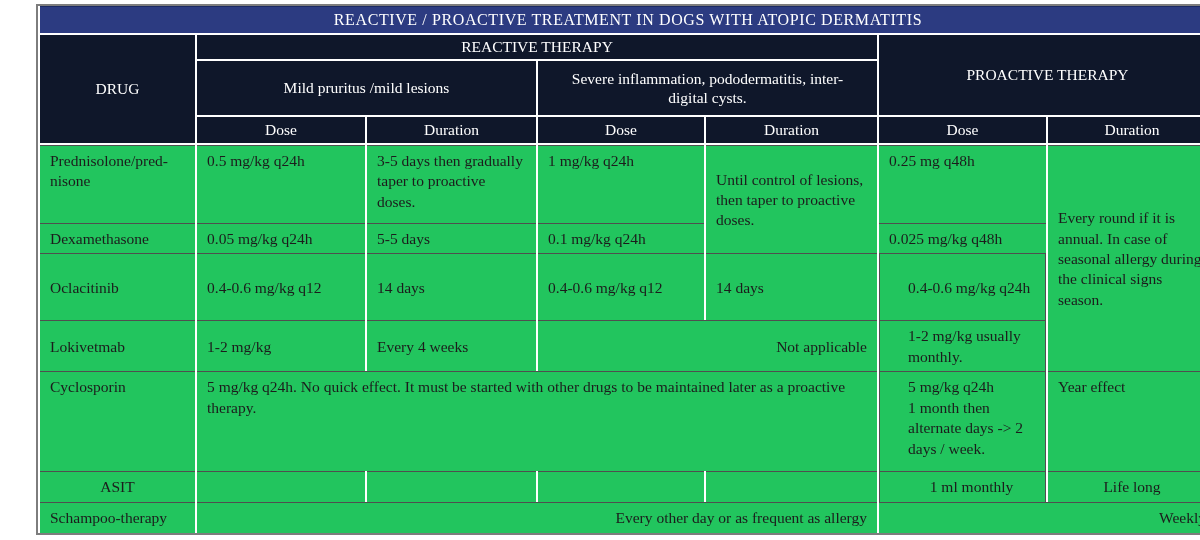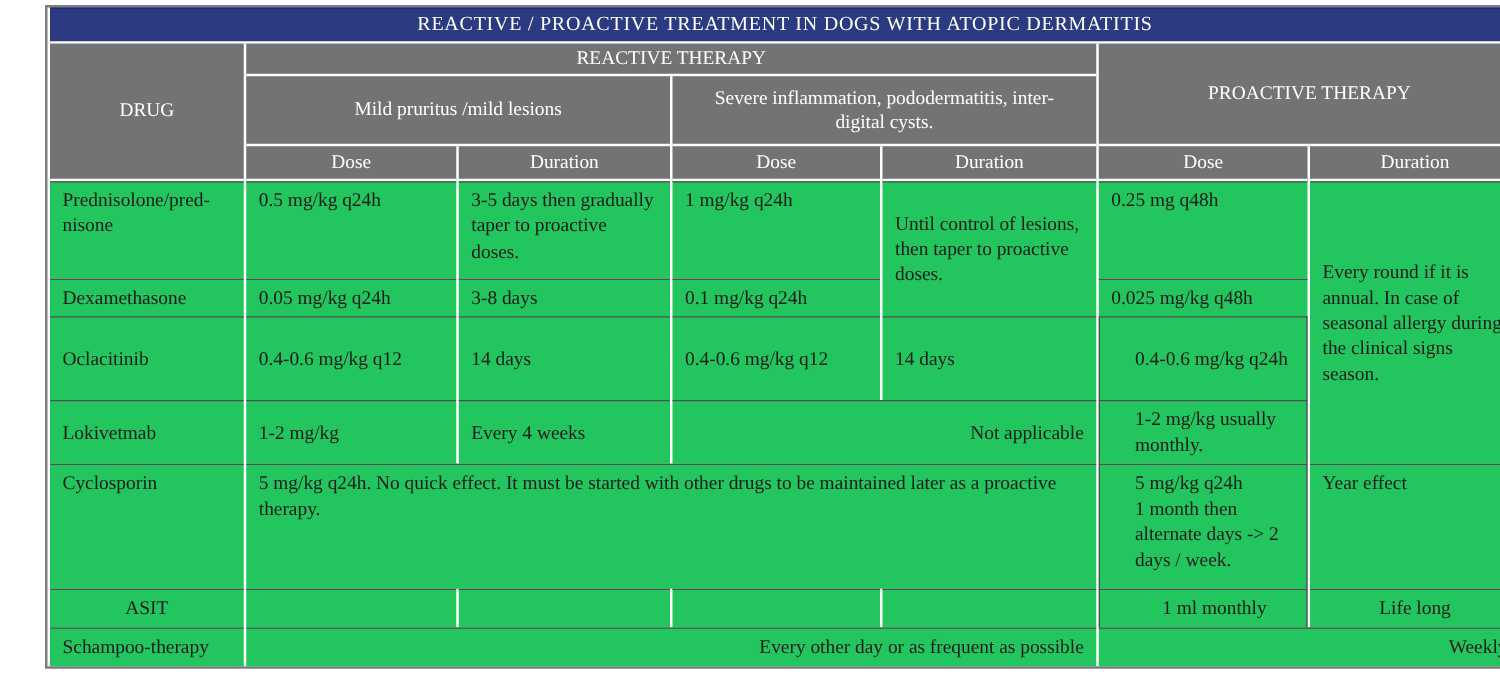--- a/index.html
+++ b/index.html
@@ -13,21 +13,21 @@
     border-collapse:separate;border-spacing:2px 0;
     table-layout:fixed;border:2px solid #7d7d7d;
   }
   td{box-sizing:border-box;overflow:hidden;}
   td.title{
     background:#2c3b81;color:#ffffff;text-align:center;vertical-align:middle;
     font-size:16px;letter-spacing:.6px;border-bottom:2px solid #ffffff;
     border-top:1px solid #1c2a63;
   }
   td.hdr{
-    background:#737373;color:#ffffff;text-align:center;vertical-align:middle;
+    background:#0f172a;color:#ffffff;text-align:center;vertical-align:middle;
     font-size:15.5px;padding:2px 20px;border-bottom:2px solid #ffffff;line-height:1.25;
   }
   td.body{
     background:#22c55e;color:#1c1c1c;font-size:15.5px;line-height:1.32;
     vertical-align:top;padding:5px 10px 4px 10px;border-top:1px solid #4f4f4f;
   }
   td.mid{vertical-align:middle;}
   td.ctr{text-align:right;}
   td.vl{border-left:1px solid #4f4f4f;padding-left:28px;}
   td.vr{border-right:1px solid #4f4f4f;}
@@ -82,21 +82,21 @@
       <td class="body">3-5 days then gradually taper to proactive doses.</td>
       <td class="body">1 mg/kg q24h</td>
       <td class="body mid" rowspan="2">Until control of lesions, then taper to proactive doses.</td>
       <td class="body">0.25 mg q48h</td>
       <td class="body mid" rowspan="4">Every round if it is annual. In case of seasonal allergy during the clinical signs season.</td>
     </tr>
 
     <tr class="r2">
       <td class="body">Dexamethasone</td>
       <td class="body">0.05 mg/kg q24h</td>
-      <td class="body">3-8 days</td>
+      <td class="body">5-5 days</td>
       <td class="body">0.1 mg/kg q24h</td>
       <td class="body">0.025 mg/kg q48h</td>
     </tr>
 
     <tr class="r3">
       <td class="body mid">Oclacitinib</td>
       <td class="body mid">0.4-0.6 mg/kg q12</td>
       <td class="body mid">14 days</td>
       <td class="body mid">0.4-0.6 mg/kg q12</td>
       <td class="body mid">14 days</td>
@@ -124,18 +124,18 @@
       <td class="body"></td>
       <td class="body"></td>
       <td class="body"></td>
       <td class="body"></td>
       <td class="body vl vr">1 ml monthly</td>
       <td class="body">Life long</td>
     </tr>
 
     <tr class="r7">
       <td class="body">Schampoo-therapy</td>
-      <td class="body ctr" colspan="4">Every other day or as frequent as possible</td>
+      <td class="body ctr" colspan="4">Every other day or as frequent as allergy</td>
       <td class="body ctr" colspan="2">Weekly</td>
     </tr>
   </tbody>
     </table>
 </div>
 
 </body></html>

